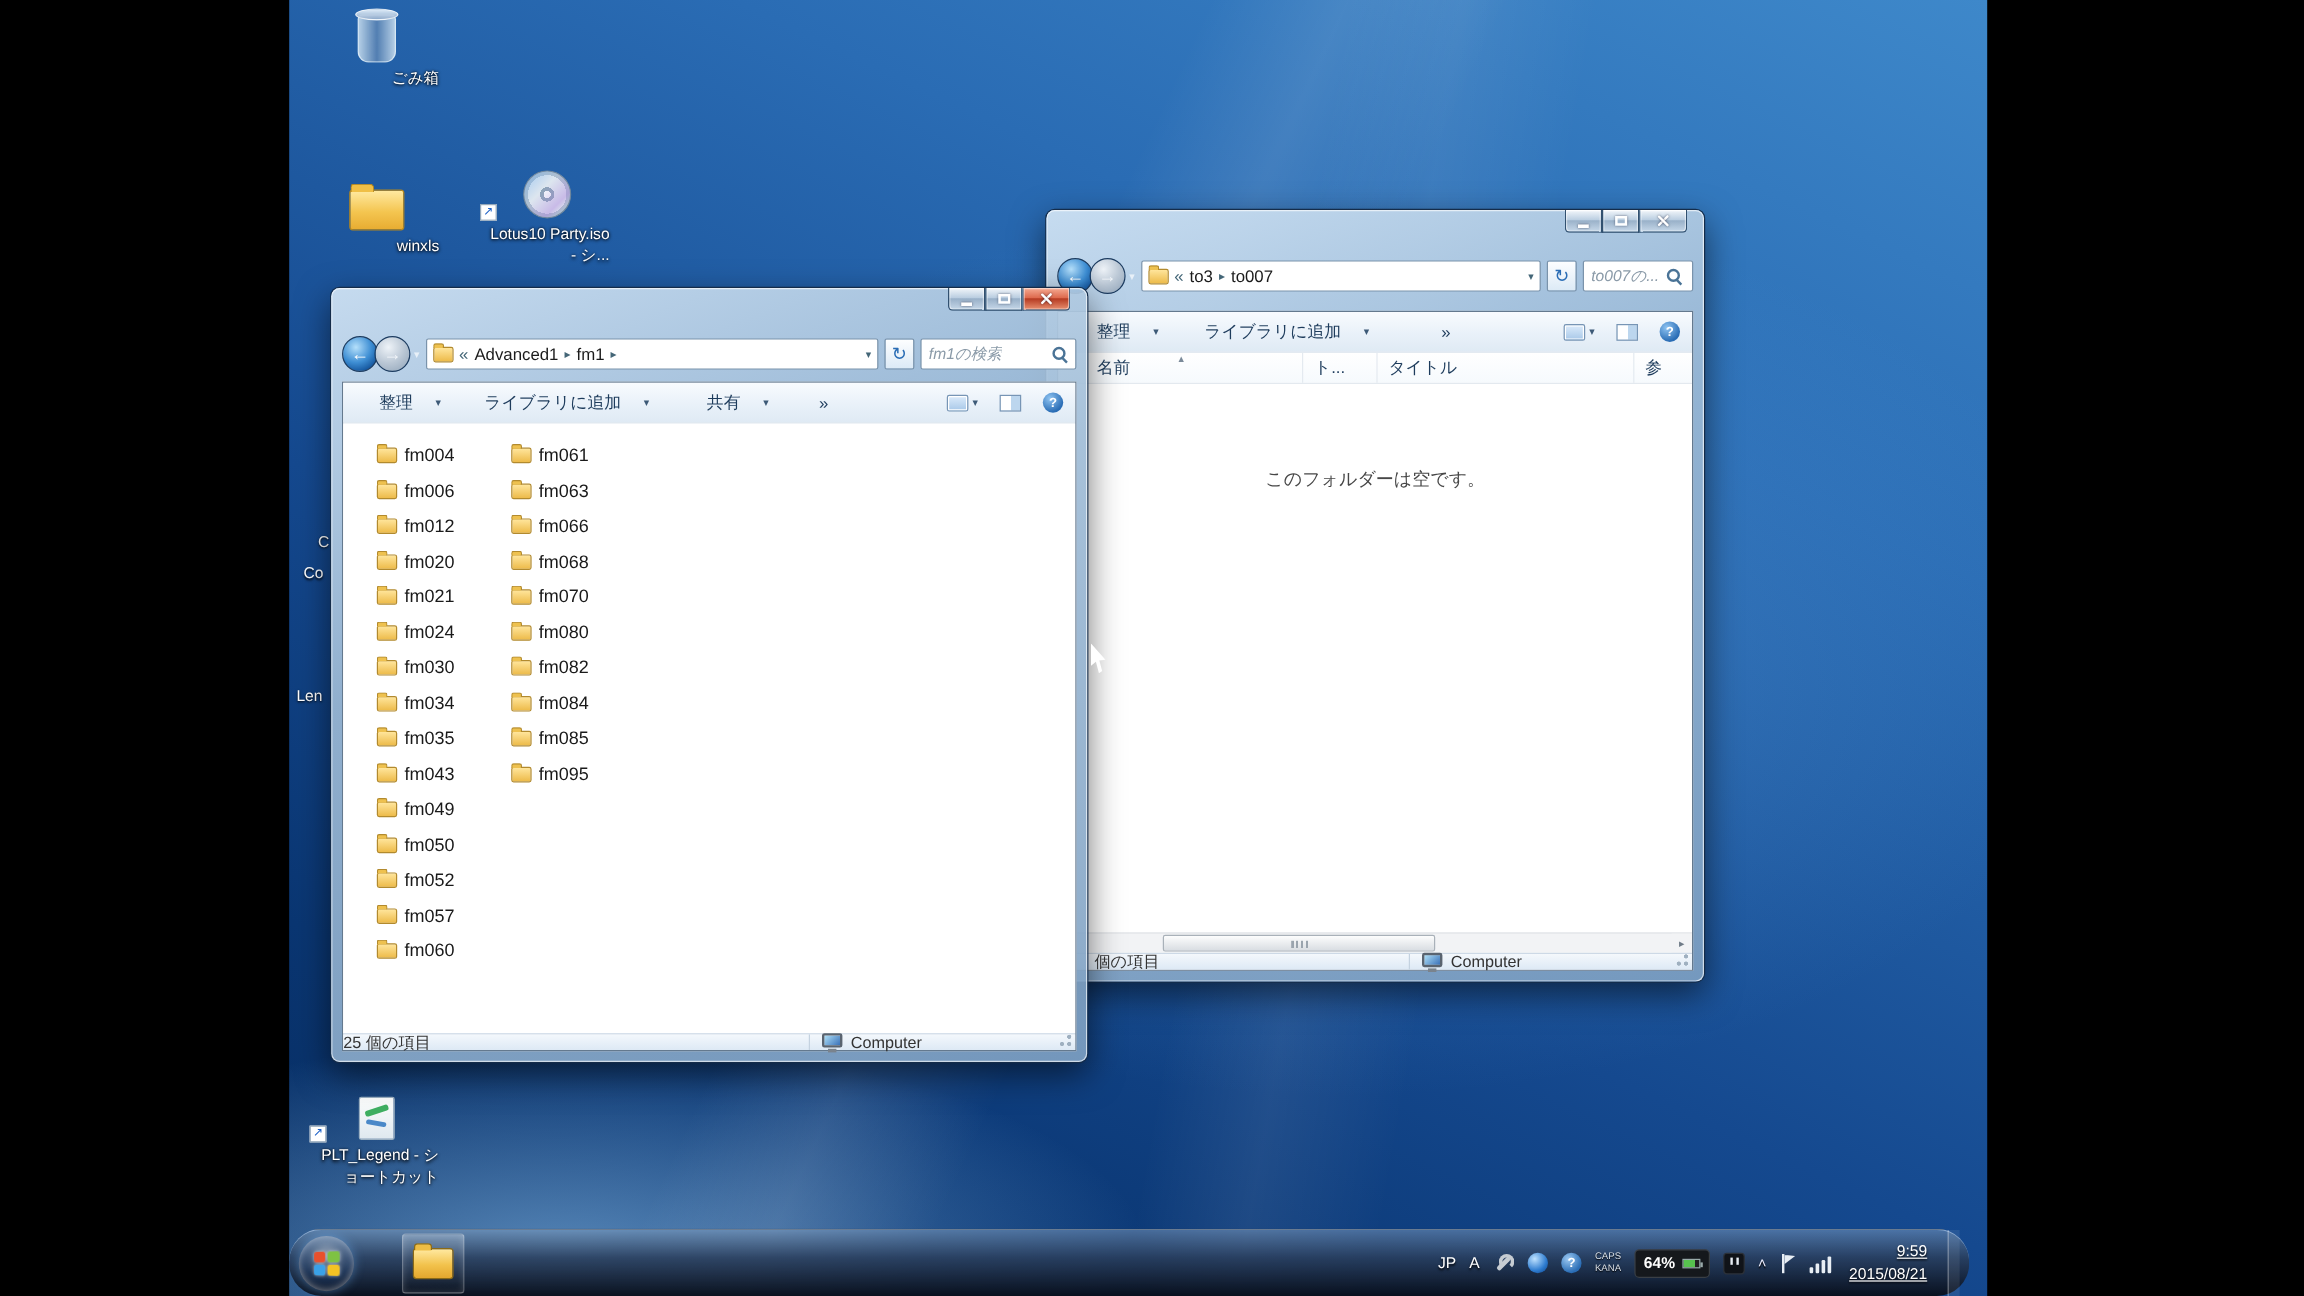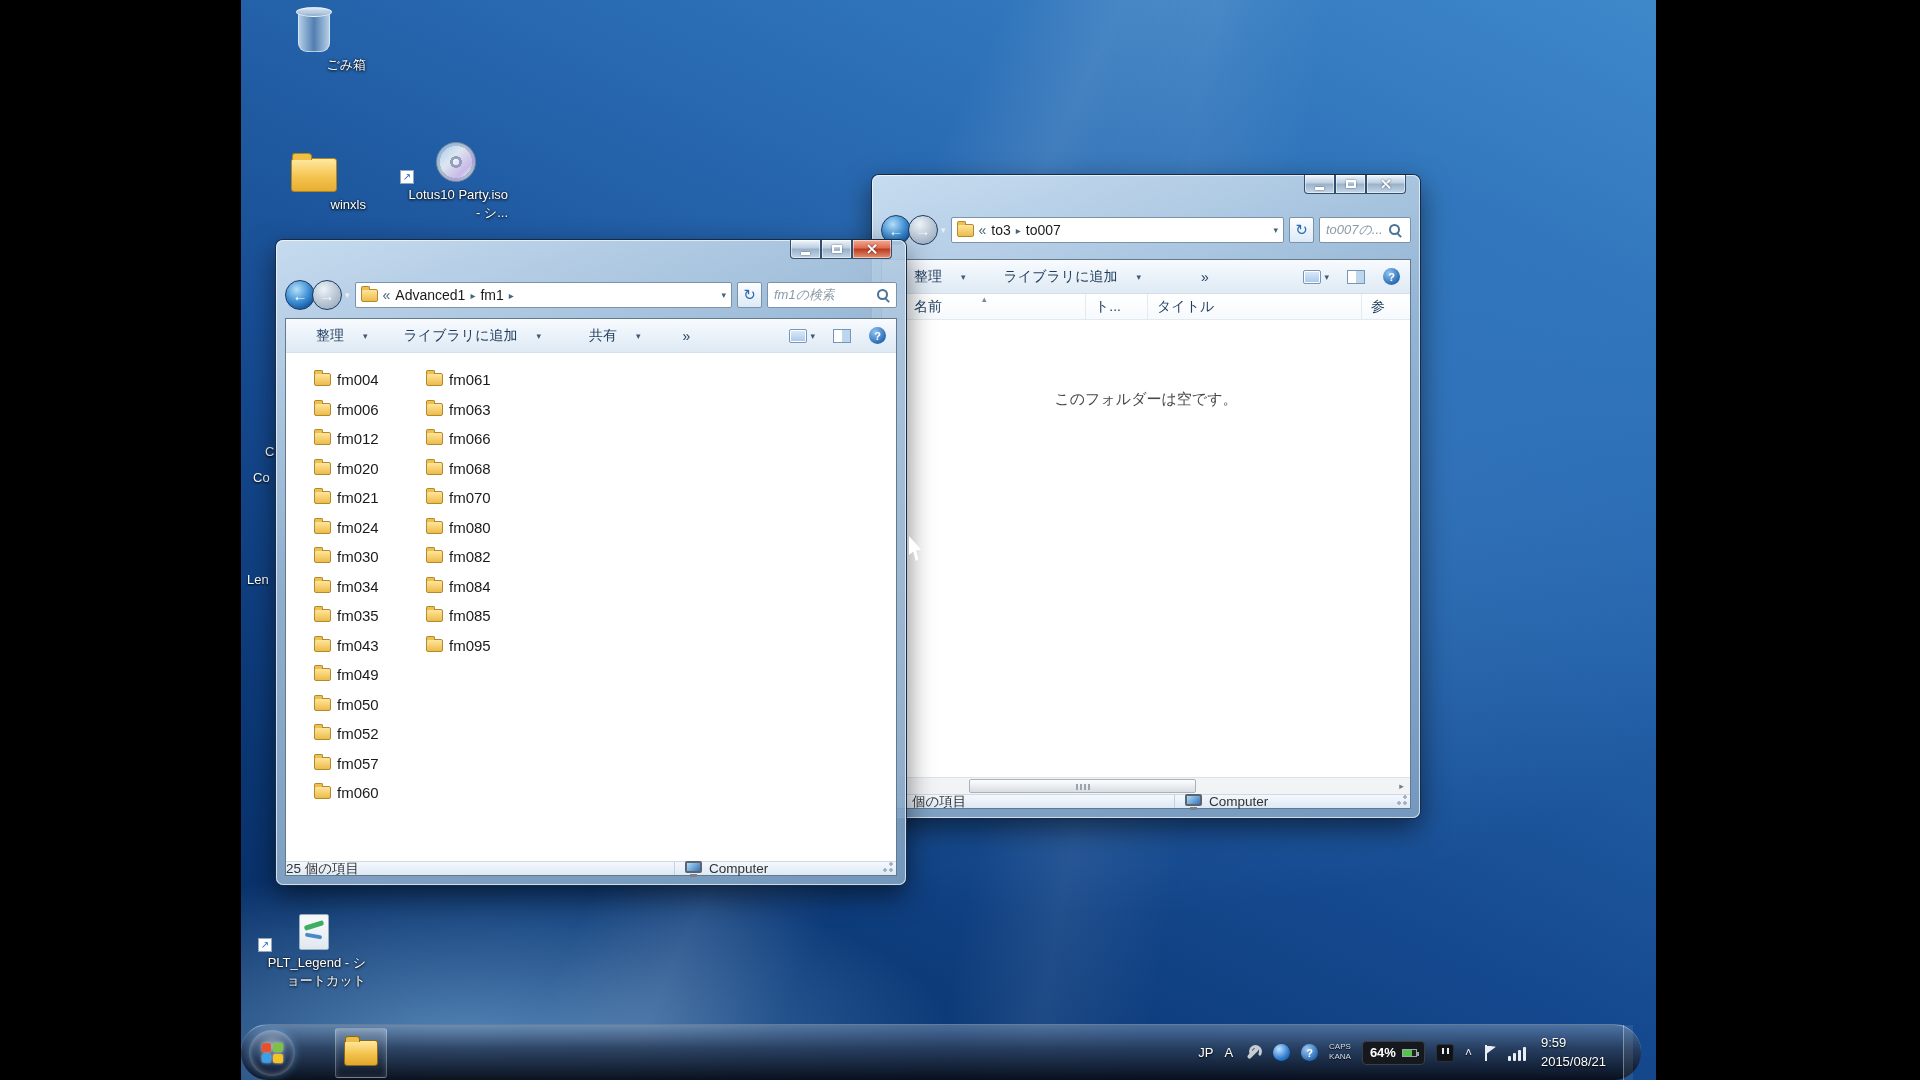--- a/index.html
+++ b/index.html
@@ -193,22 +193,22 @@
   .tray-plug::before{content:"";position:absolute;left:5px;top:3px;width:2px;height:6px;background:#e8eef4;}
   .tray-plug::after{content:"";position:absolute;left:10px;top:3px;width:2px;height:6px;background:#e8eef4;}
   .tray-caret{font-size:12px;color:#eef;text-shadow:0 1px 1px #000;}
   .tray-flag{width:14px;height:16px;position:relative;}
   .tray-flag::before{content:"";position:absolute;left:2px;top:0;width:2px;height:16px;background:#e8eef4;}
   .tray-flag::after{content:"";position:absolute;left:4px;top:1px;width:9px;height:8px;background:#e8eef4;clip-path:polygon(0 0,100% 15%,0 100%);}
   .tray-bars{display:flex;align-items:flex-end;gap:2px;height:16px;}
   .tray-bars i{width:3px;background:#e8eef4;border-radius:1px;}
   .tray-bars i:nth-child(1){height:5px;} .tray-bars i:nth-child(2){height:8px;}
   .tray-bars i:nth-child(3){height:11px;} .tray-bars i:nth-child(4){height:14px;}
-  .clock{display:flex;flex-direction:column;align-items:flex-start;font-size:13px;line-height:1.45;color:#fff;
-    text-shadow:0 1px 2px #000;margin-left:4px;}
+  .clock{display:flex;flex-direction:column;align-items:flex-end;font-size:13px;line-height:1.45;color:#fff;
+    text-shadow:0 1px 2px #000;margin-left:4px;text-decoration:underline;}
   .show-desktop{width:10px;height:56px;margin-left:6px;border-left:1px solid rgba(255,255,255,.35);
     background:rgba(255,255,255,.08);}
 </style>
 </head>
 <body>
 
 <div id="desktop">
 
   <div class="dicon" style="left:21px;top:6px;">
     <div class="art">

